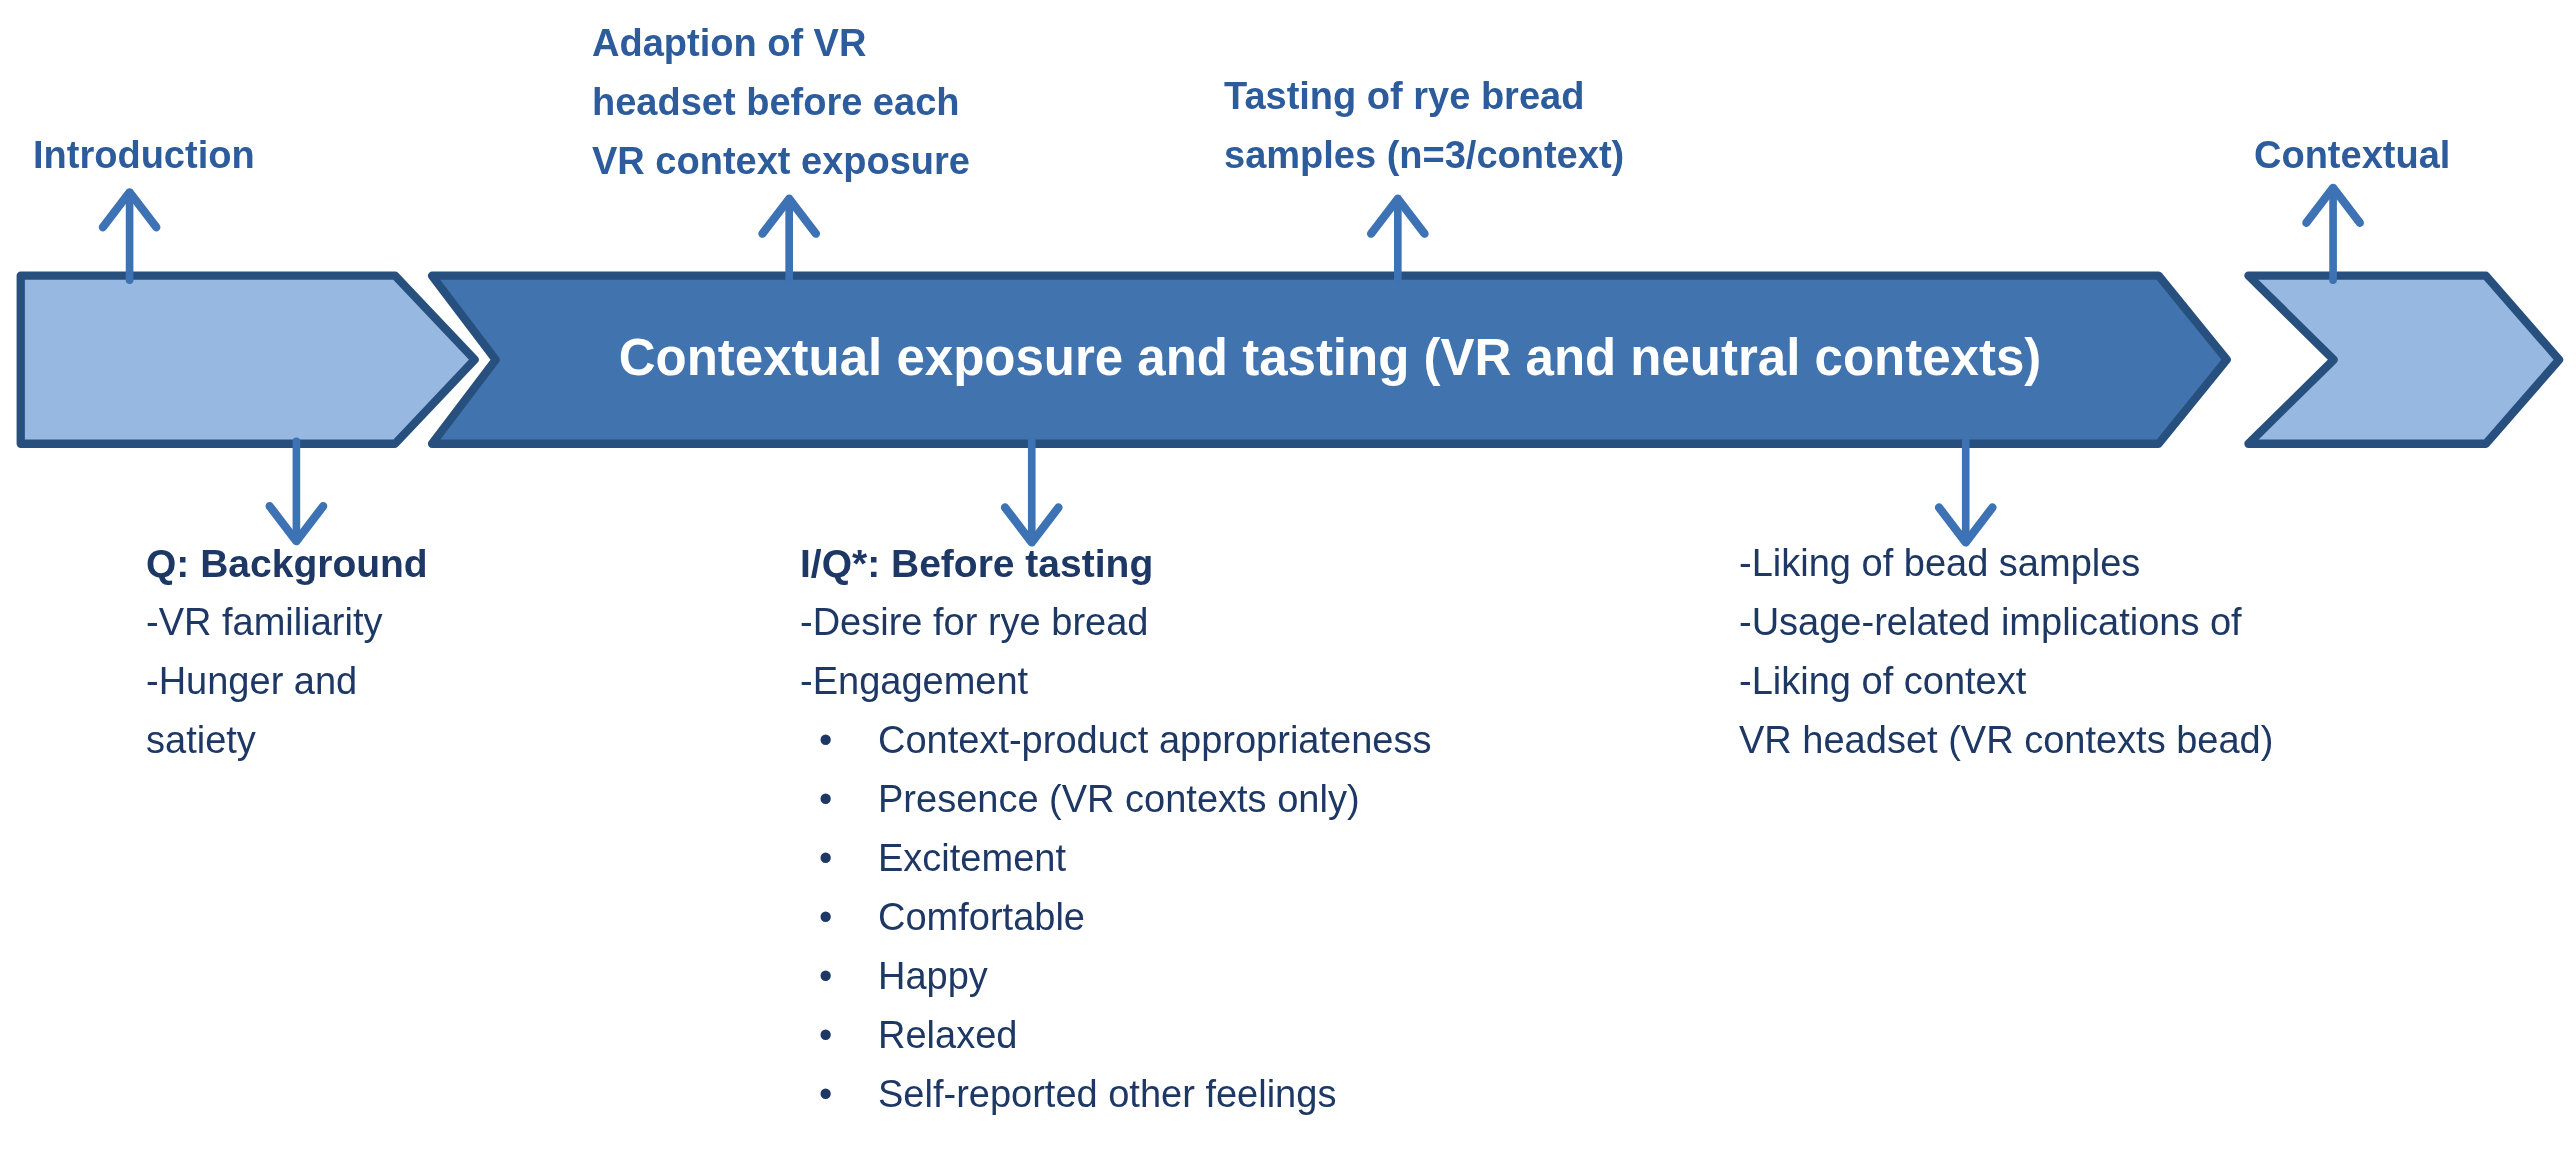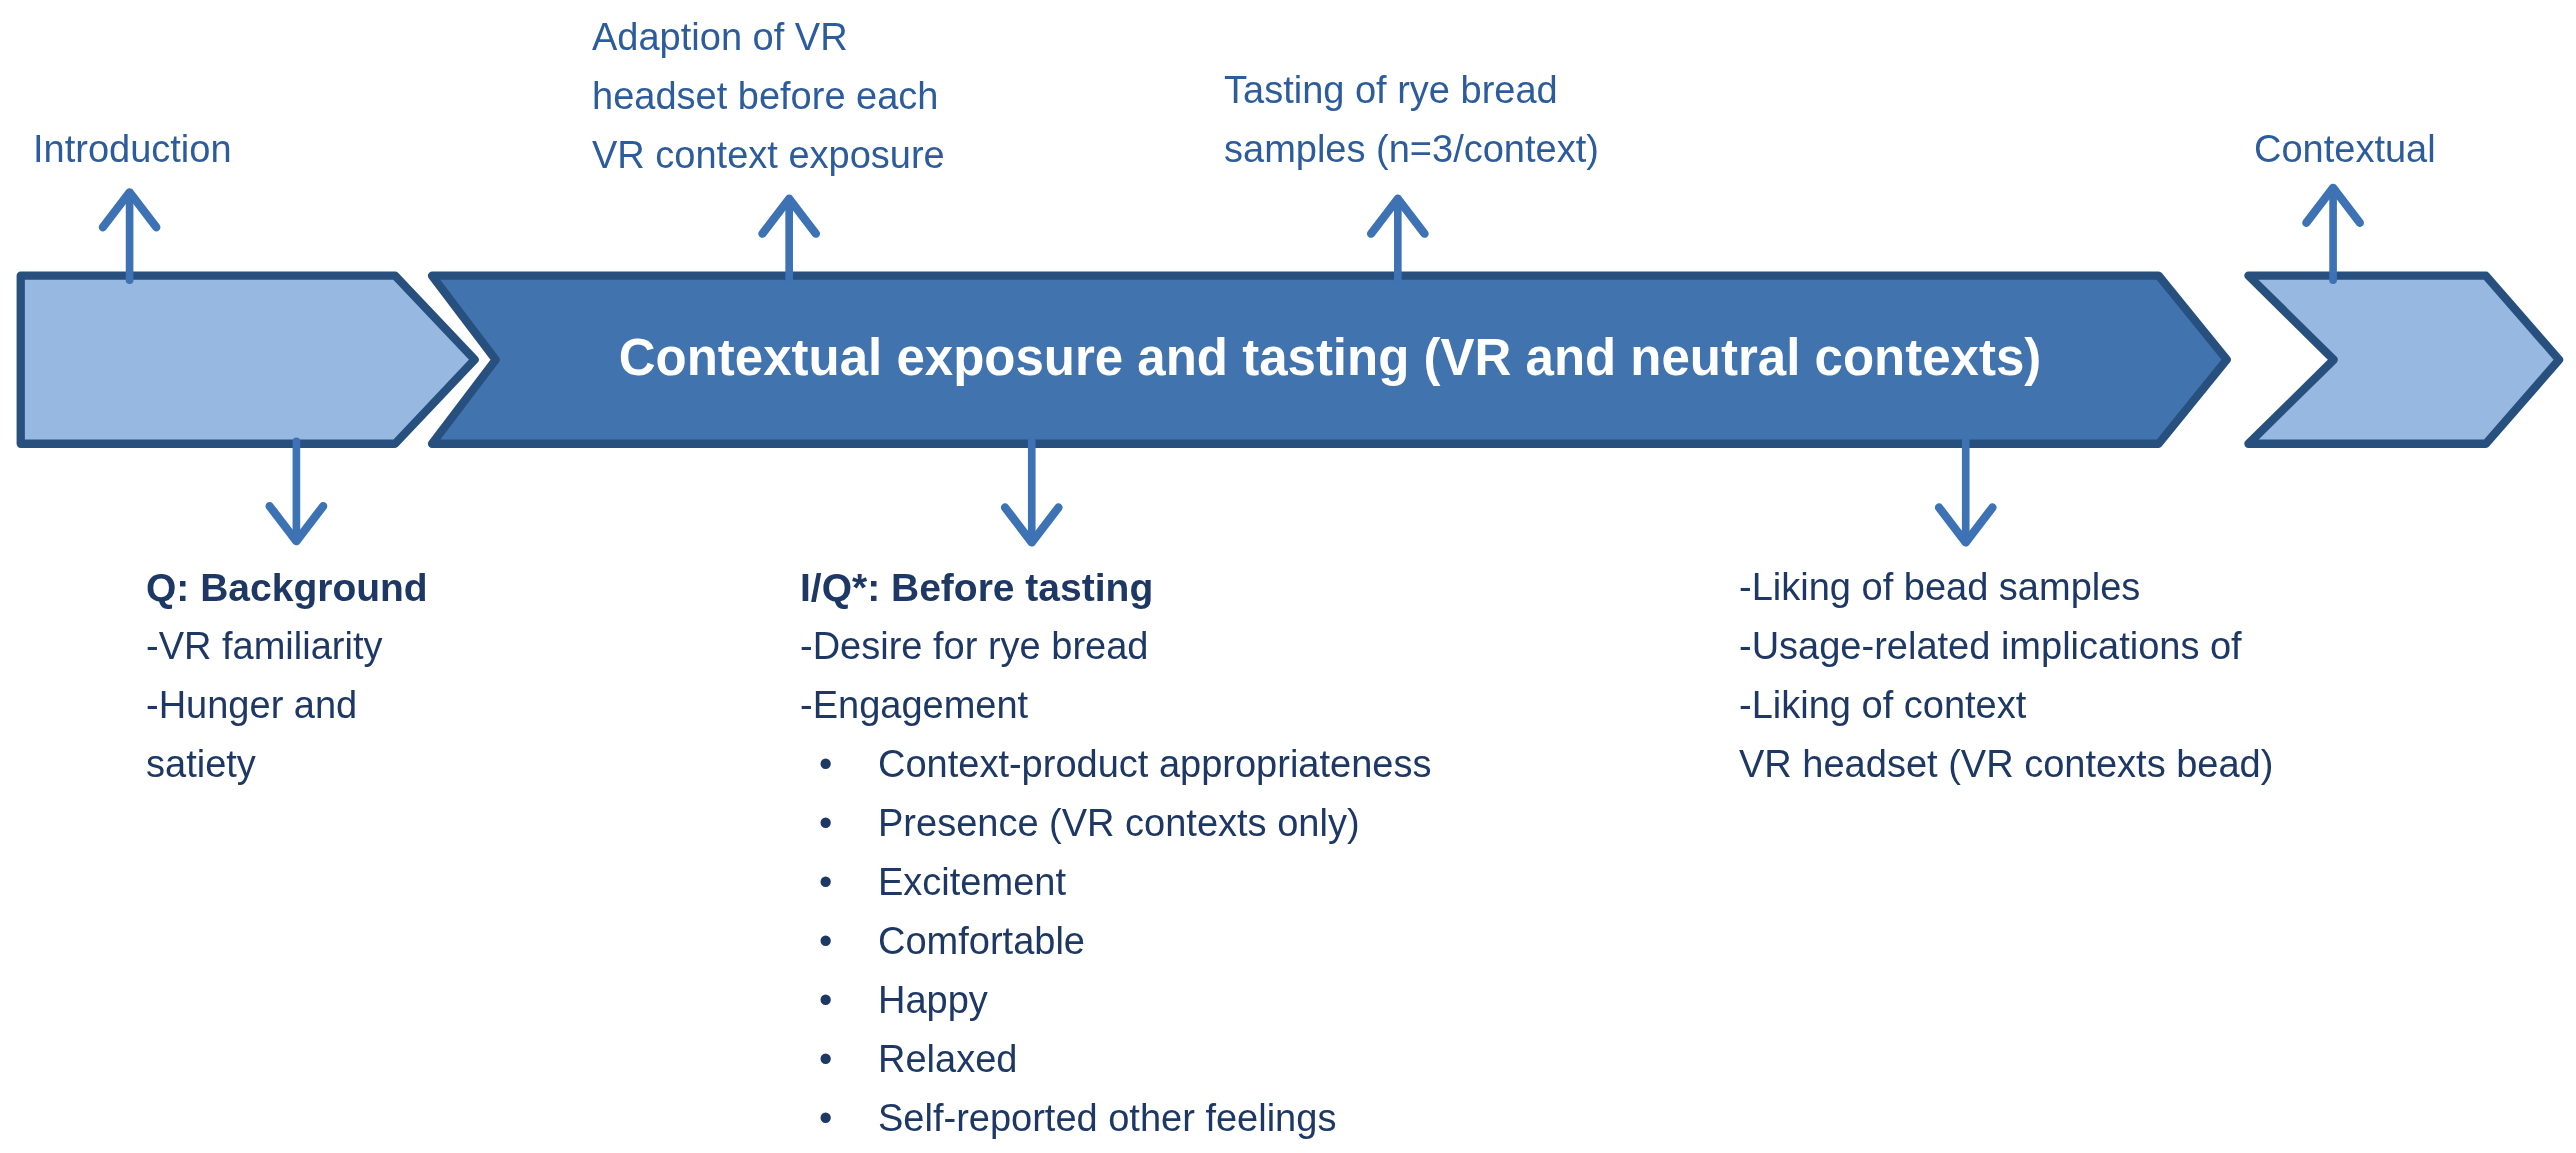--- a/index.html
+++ b/index.html
@@ -17,29 +17,29 @@
   body{
     font-family:"Liberation Sans","DejaVu Sans",sans-serif;
     width:2576px;height:1153px;overflow:hidden;
   }
   #canvas{position:relative;width:2576px;height:1153px;background:var(--background);}
   #shapes{position:absolute;left:0;top:0;width:2576px;height:1153px;}
 
   .top-label{
     position:absolute;
     color:var(--top-label-text);
-    font-size:38px;font-weight:normal;line-height:59px;white-space:nowrap;
+    font-size:38px;font-weight:bold;line-height:59px;white-space:nowrap;margin-top:6px;
   }
   .band-label{
     position:absolute;left:432px;top:326px;width:1796px;
     text-align:center;color:var(--band-text);
     font-size:51px;font-weight:bold;line-height:64px;white-space:nowrap;
   }
   .block{
-    position:absolute;top:558px;
+    position:absolute;top:534px;
     color:var(--body-text);
     font-size:38px;line-height:59px;white-space:nowrap;
   }
   .block .hdr{font-weight:bold;font-size:39px;}
   .bullet-row{display:flex;align-items:flex-start;}
   .bullet-row .dot{
     width:78px;min-width:78px;padding-left:19px;
   }
   #block-background{left:146px;}
   #block-before{left:800px;}

